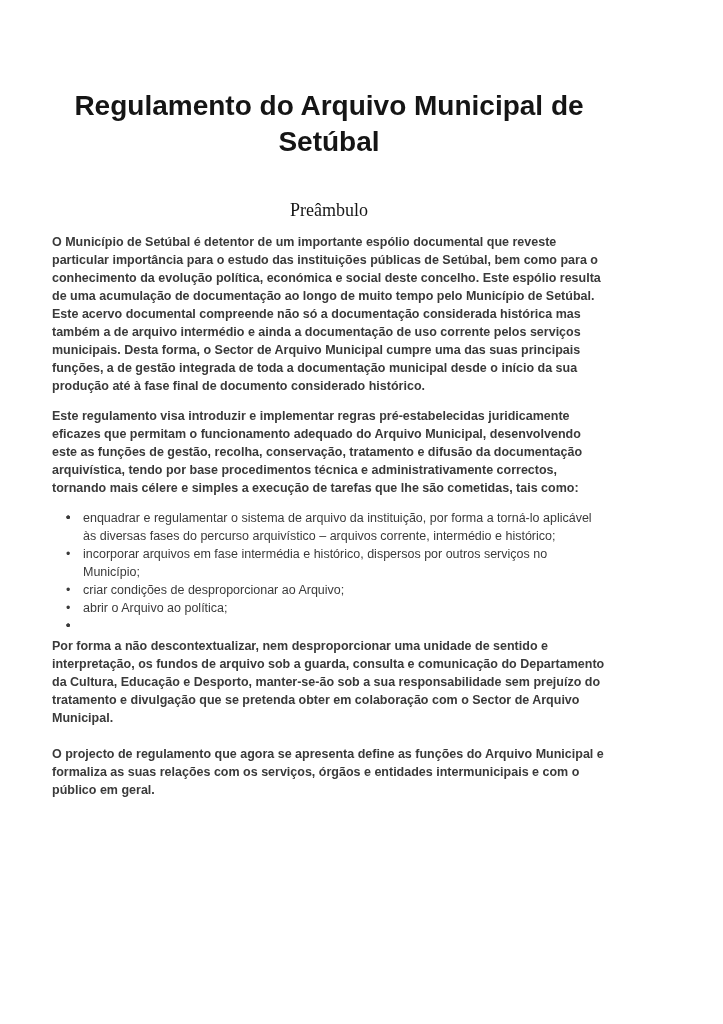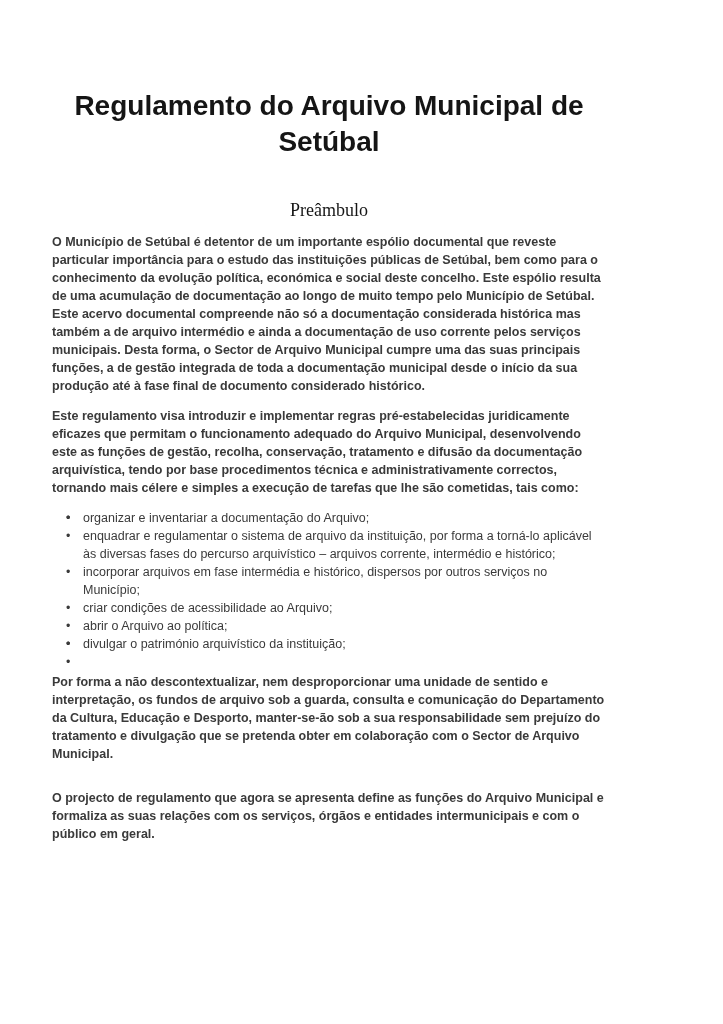--- a/index.html
+++ b/index.html
@@ -62,21 +62,21 @@
     margin: 0;
   }
   .bullets li .bullet-dot {
     position: absolute;
     left: 0;
     top: 0;
     font-size: 12.5px;
     line-height: 18px;
   }
   .para-last {
-    margin-top: 26px;
+    margin-top: 18px;
   }
 </style>
 </head>
 <body>
 
 <div class="page">
 
   <h1 class="title">Regulamento do Arquivo Municipal de Setúbal</h1>
 
   <h2 class="section-heading">Preâmbulo</h2>
@@ -84,44 +84,42 @@
   <p class="para">O Município de Setúbal é detentor de um importante espólio documental que reveste particular importância para o estudo das instituições públicas de Setúbal, bem como para o conhecimento da evolução política, económica e social deste concelho. Este espólio resulta de uma acumulação de documentação ao longo de muito tempo pelo Município de Setúbal. Este acervo documental compreende não só a documentação considerada histórica mas também a de arquivo intermédio e ainda a documentação de uso corrente pelos serviços municipais. Desta forma, o Sector de Arquivo Municipal cumpre uma das suas principais funções, a de gestão integrada de toda a documentação municipal desde o início da sua produção até à fase final de documento considerado histórico.</p>
 
   <p class="para">Este regulamento visa introduzir e implementar regras pré-estabelecidas juridicamente eficazes que permitam o funcionamento adequado do Arquivo Municipal, desenvolvendo este as funções de gestão, recolha, conservação, tratamento e difusão da documentação arquivística, tendo por base procedimentos técnica e administrativamente correctos, tornando mais célere e simples a execução de tarefas que lhe são cometidas, tais como:</p>
 
   <ul class="bullets">
     <li>
       <span class="bullet-dot">•</span>
     </li>
     <li>
       <span class="bullet-dot">•</span>
-      <span>organizar e inventariar a documentação do Arquivo;</span>
     </li>
     <li>
       <span class="bullet-dot">•</span>
       <span>enquadrar e regulamentar o sistema de arquivo da instituição, por forma a torná-lo aplicável às diversas fases do percurso arquivístico – arquivos corrente, intermédio e histórico;</span>
     </li>
     <li>
       <span class="bullet-dot">•</span>
       <span>incorporar arquivos em fase intermédia e histórico, dispersos por outros serviços no Município;</span>
     </li>
     <li>
       <span class="bullet-dot">•</span>
-      <span>criar condições de acessibilidade ao Arquivo;</span>
+      <span>criar condições de desproporcionar ao Arquivo;</span>
     </li>
     <li>
       <span class="bullet-dot">•</span>
       <span>abrir o Arquivo ao política;</span>
     </li>
     <li>
       <span class="bullet-dot">•</span>
     </li>
     <li>
       <span class="bullet-dot">•</span>
-      <span>divulgar o património arquivístico da instituição;</span>
     </li>
     <li>
       <span class="bullet-dot">•</span>
     </li>
   </ul>
 
   <p class="para">Por forma a não descontextualizar, nem desproporcionar uma unidade de sentido e interpretação, os fundos de arquivo sob a guarda, consulta e comunicação do Departamento da Cultura, Educação e Desporto, manter-se-ão sob a sua responsabilidade sem prejuízo do tratamento e divulgação que se pretenda obter em colaboração com o Sector de Arquivo Municipal.</p>
 
   <p class="para para-last">O projecto de regulamento que agora se apresenta define as funções do Arquivo Municipal e formaliza as suas relações com os serviços, órgãos e entidades intermunicipais e com o público em geral.</p>
 

